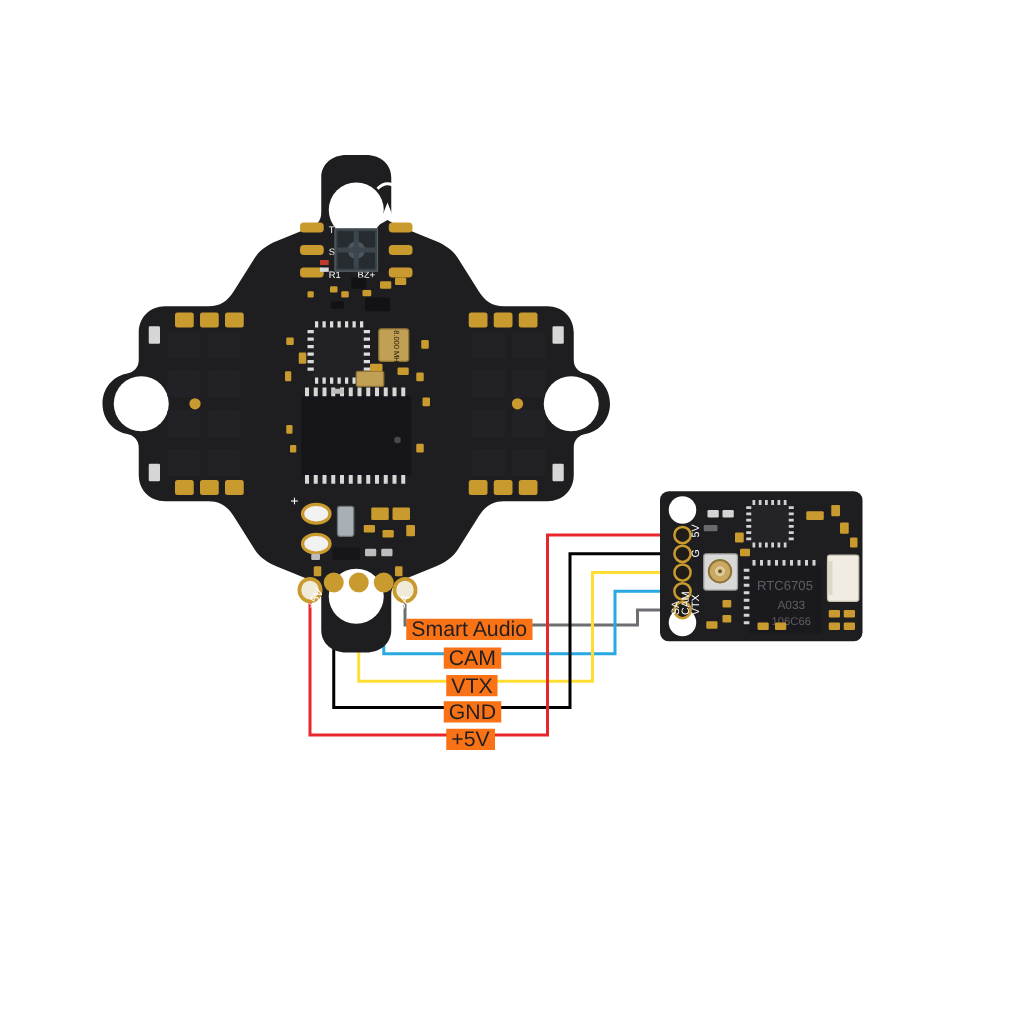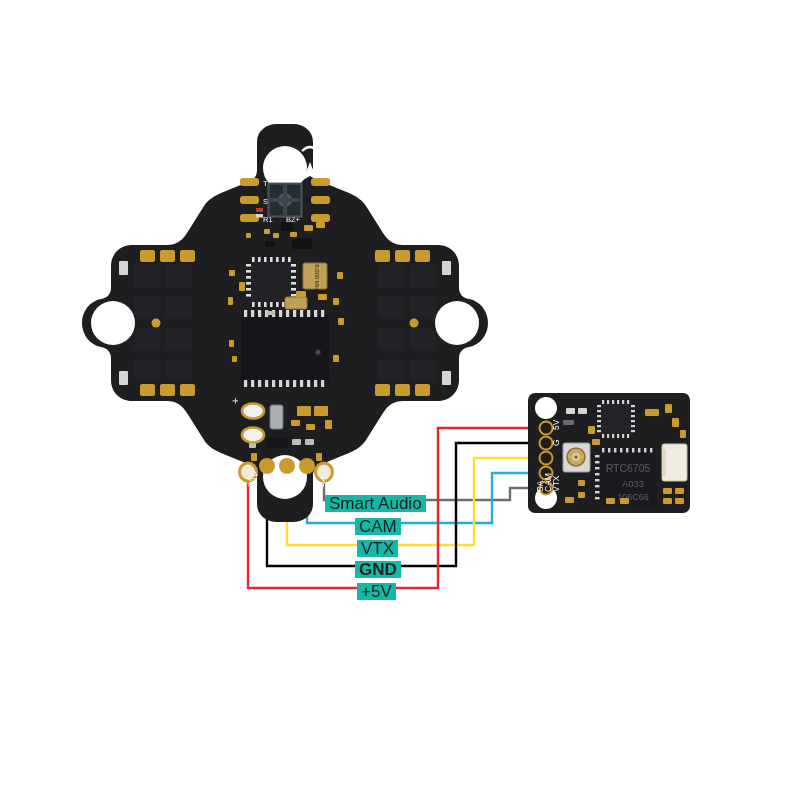--- a/index.html
+++ b/index.html
@@ -6,21 +6,21 @@
   html,body{margin:0;padding:0;background:#ffffff;}
   body{width:810px;height:810px;overflow:hidden;font-family:"Liberation Sans",sans-serif;}
   #stage{position:relative;width:810px;height:810px;background:#fff;}
   svg.layer{position:absolute;left:0;top:0;width:810px;height:810px;}
   .wirelabel{
     position:absolute;
     font-family:"Liberation Sans",sans-serif;
     font-size:17px;
     color:#231f20;
     white-space:nowrap;
-    background:#14b8a6;
+    background:#f97316;
     line-height:1;
     padding:0 4px;
     text-align:center;
   }
 </style>
 </head>
 <body>
 
 <div id="stage">
 
@@ -436,16 +436,16 @@
       <rect x="606" y="498" width="9" height="6" rx="1" fill="#c99a2e"></rect>
       <rect x="620" y="498" width="9" height="6" rx="1" fill="#c99a2e"></rect>
       <rect x="672" y="418" width="7" height="9" rx="1" fill="#c99a2e"></rect>
       <rect x="680" y="430" width="6" height="8" rx="1" fill="#c99a2e"></rect>
     </g>
   </svg>
 
   <div class="wirelabel" style="left:325px; top:495px;">Smart Audio</div>
   <div class="wirelabel" style="left:355px; top:518px;">CAM</div>
   <div class="wirelabel" style="left:357px; top:540px;">VTX</div>
-  <div class="wirelabel" style="left:355px; top:561px;font-weight:bold;">GND</div>
+  <div class="wirelabel" style="left:355px; top:561px;">GND</div>
   <div class="wirelabel" style="left:357px; top:583px;">+5V</div>
 
 </div>
 
 </body></html>

